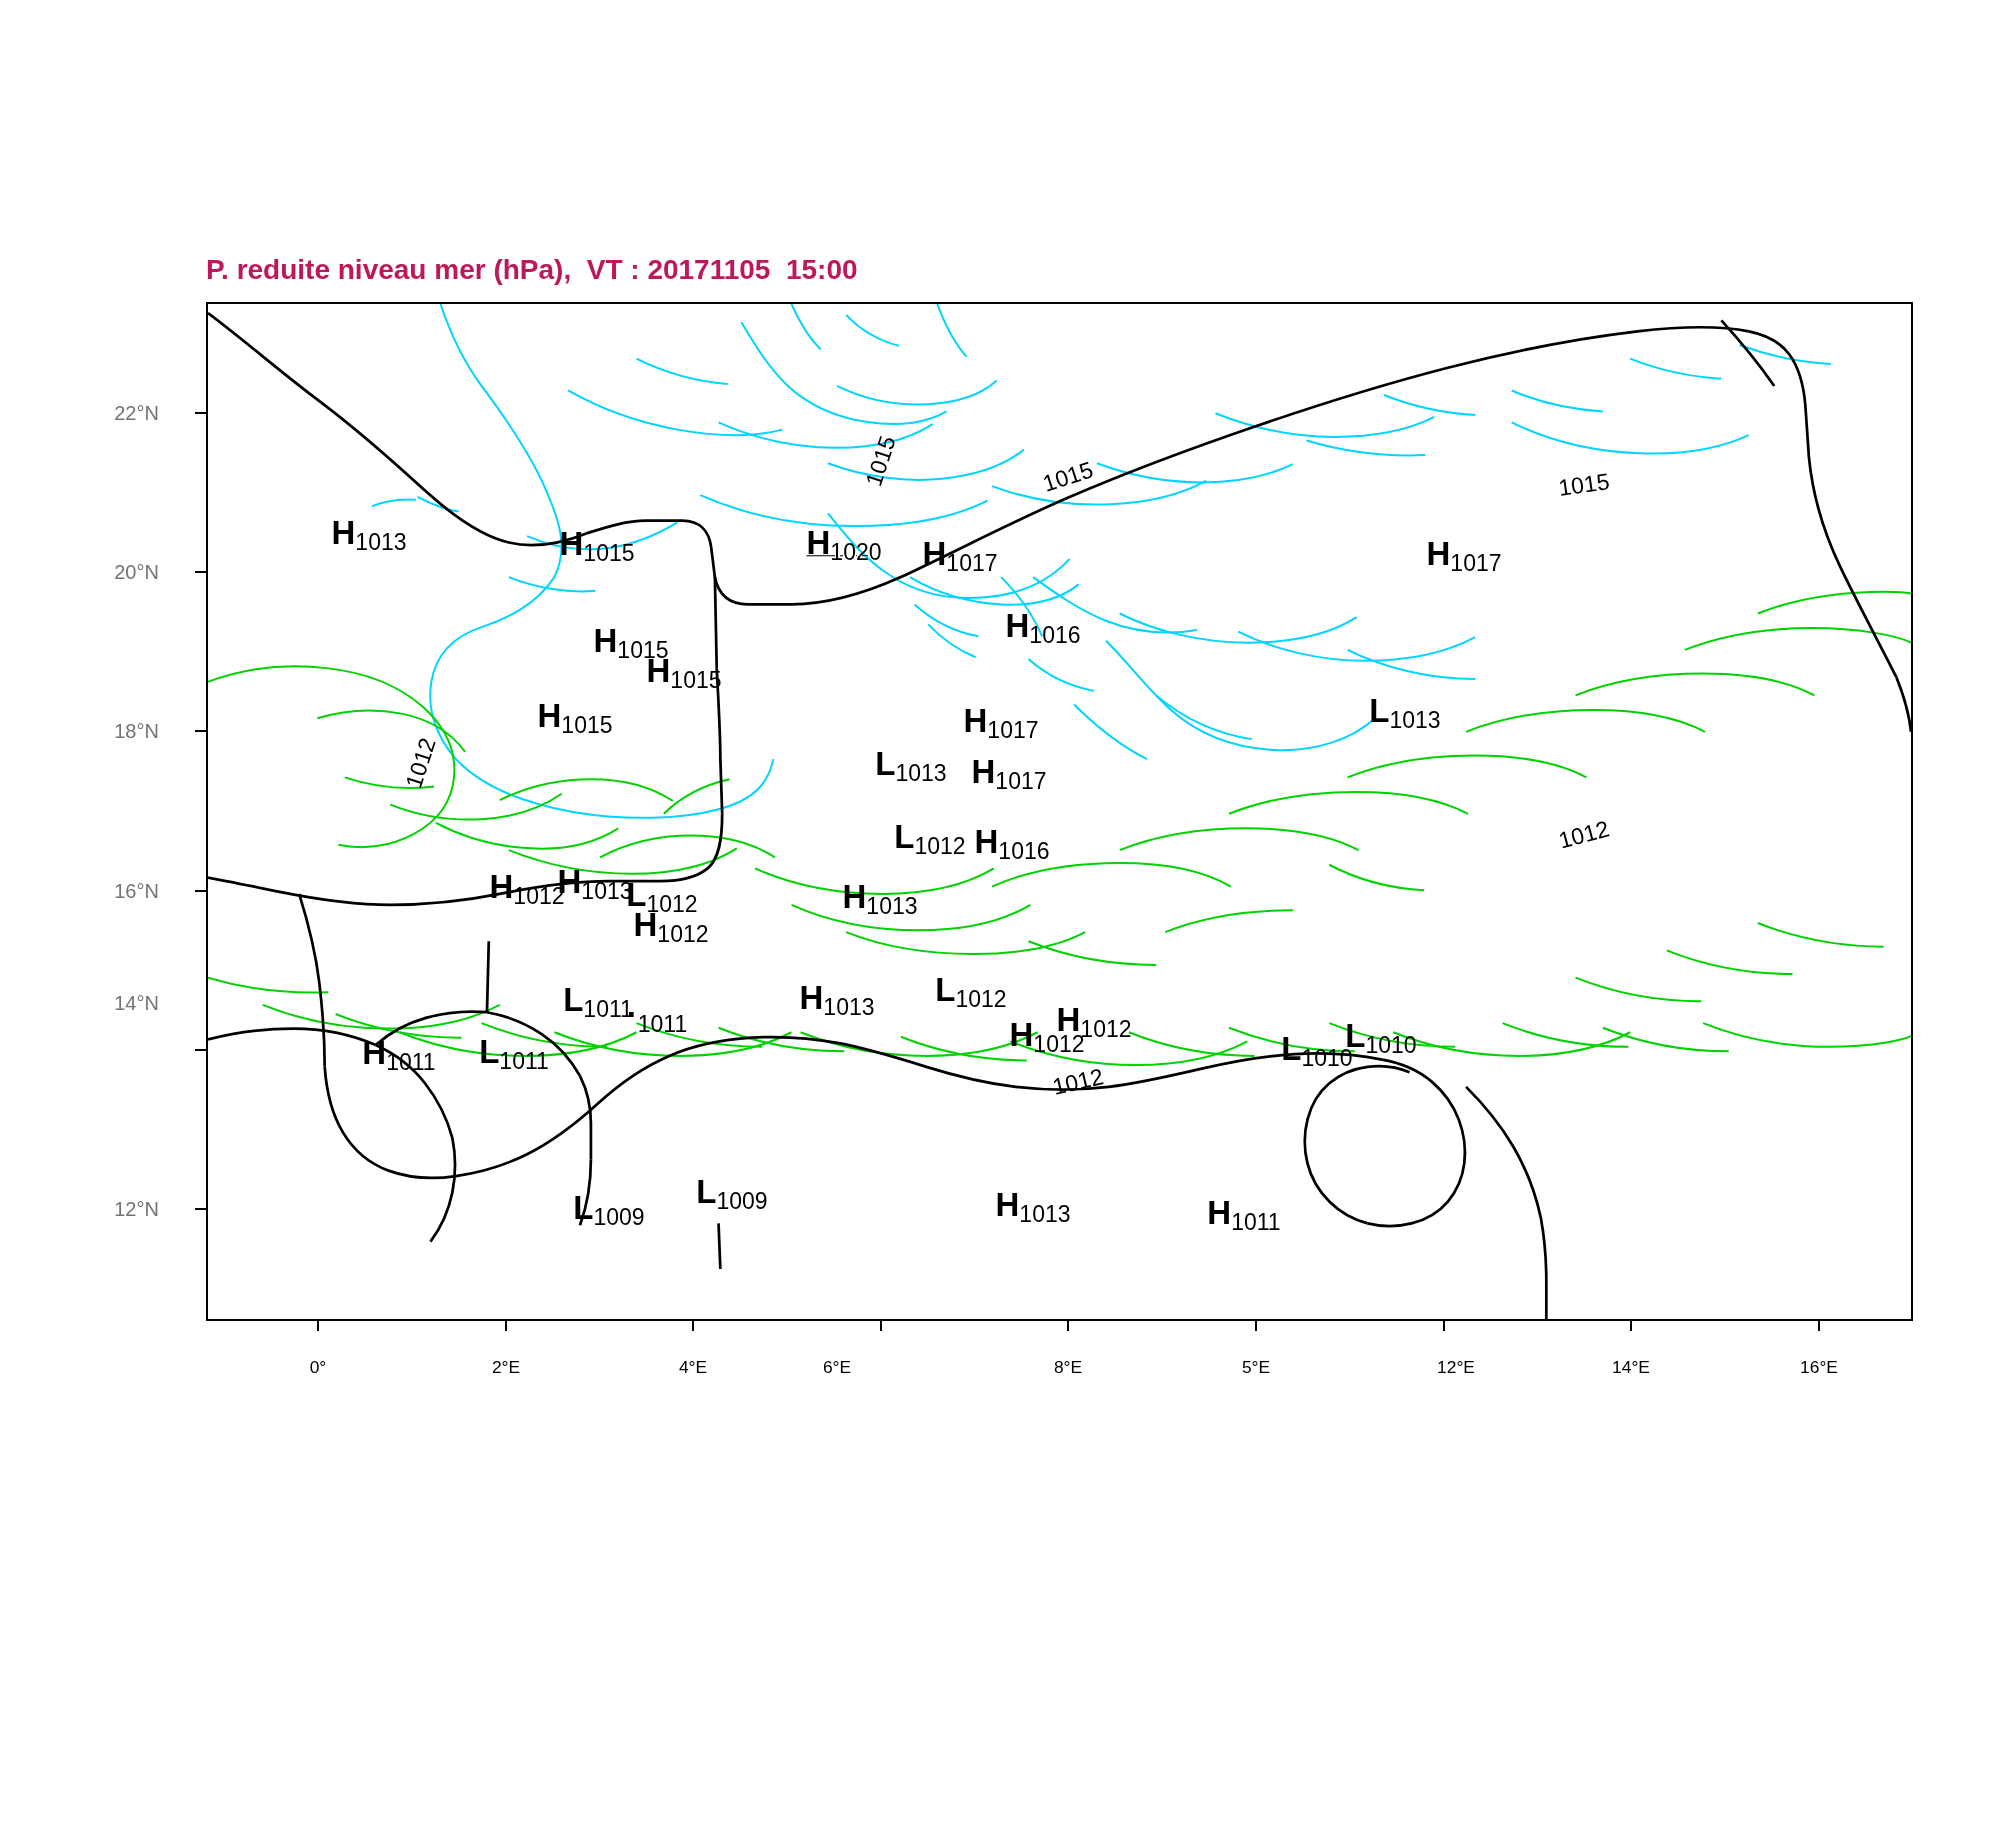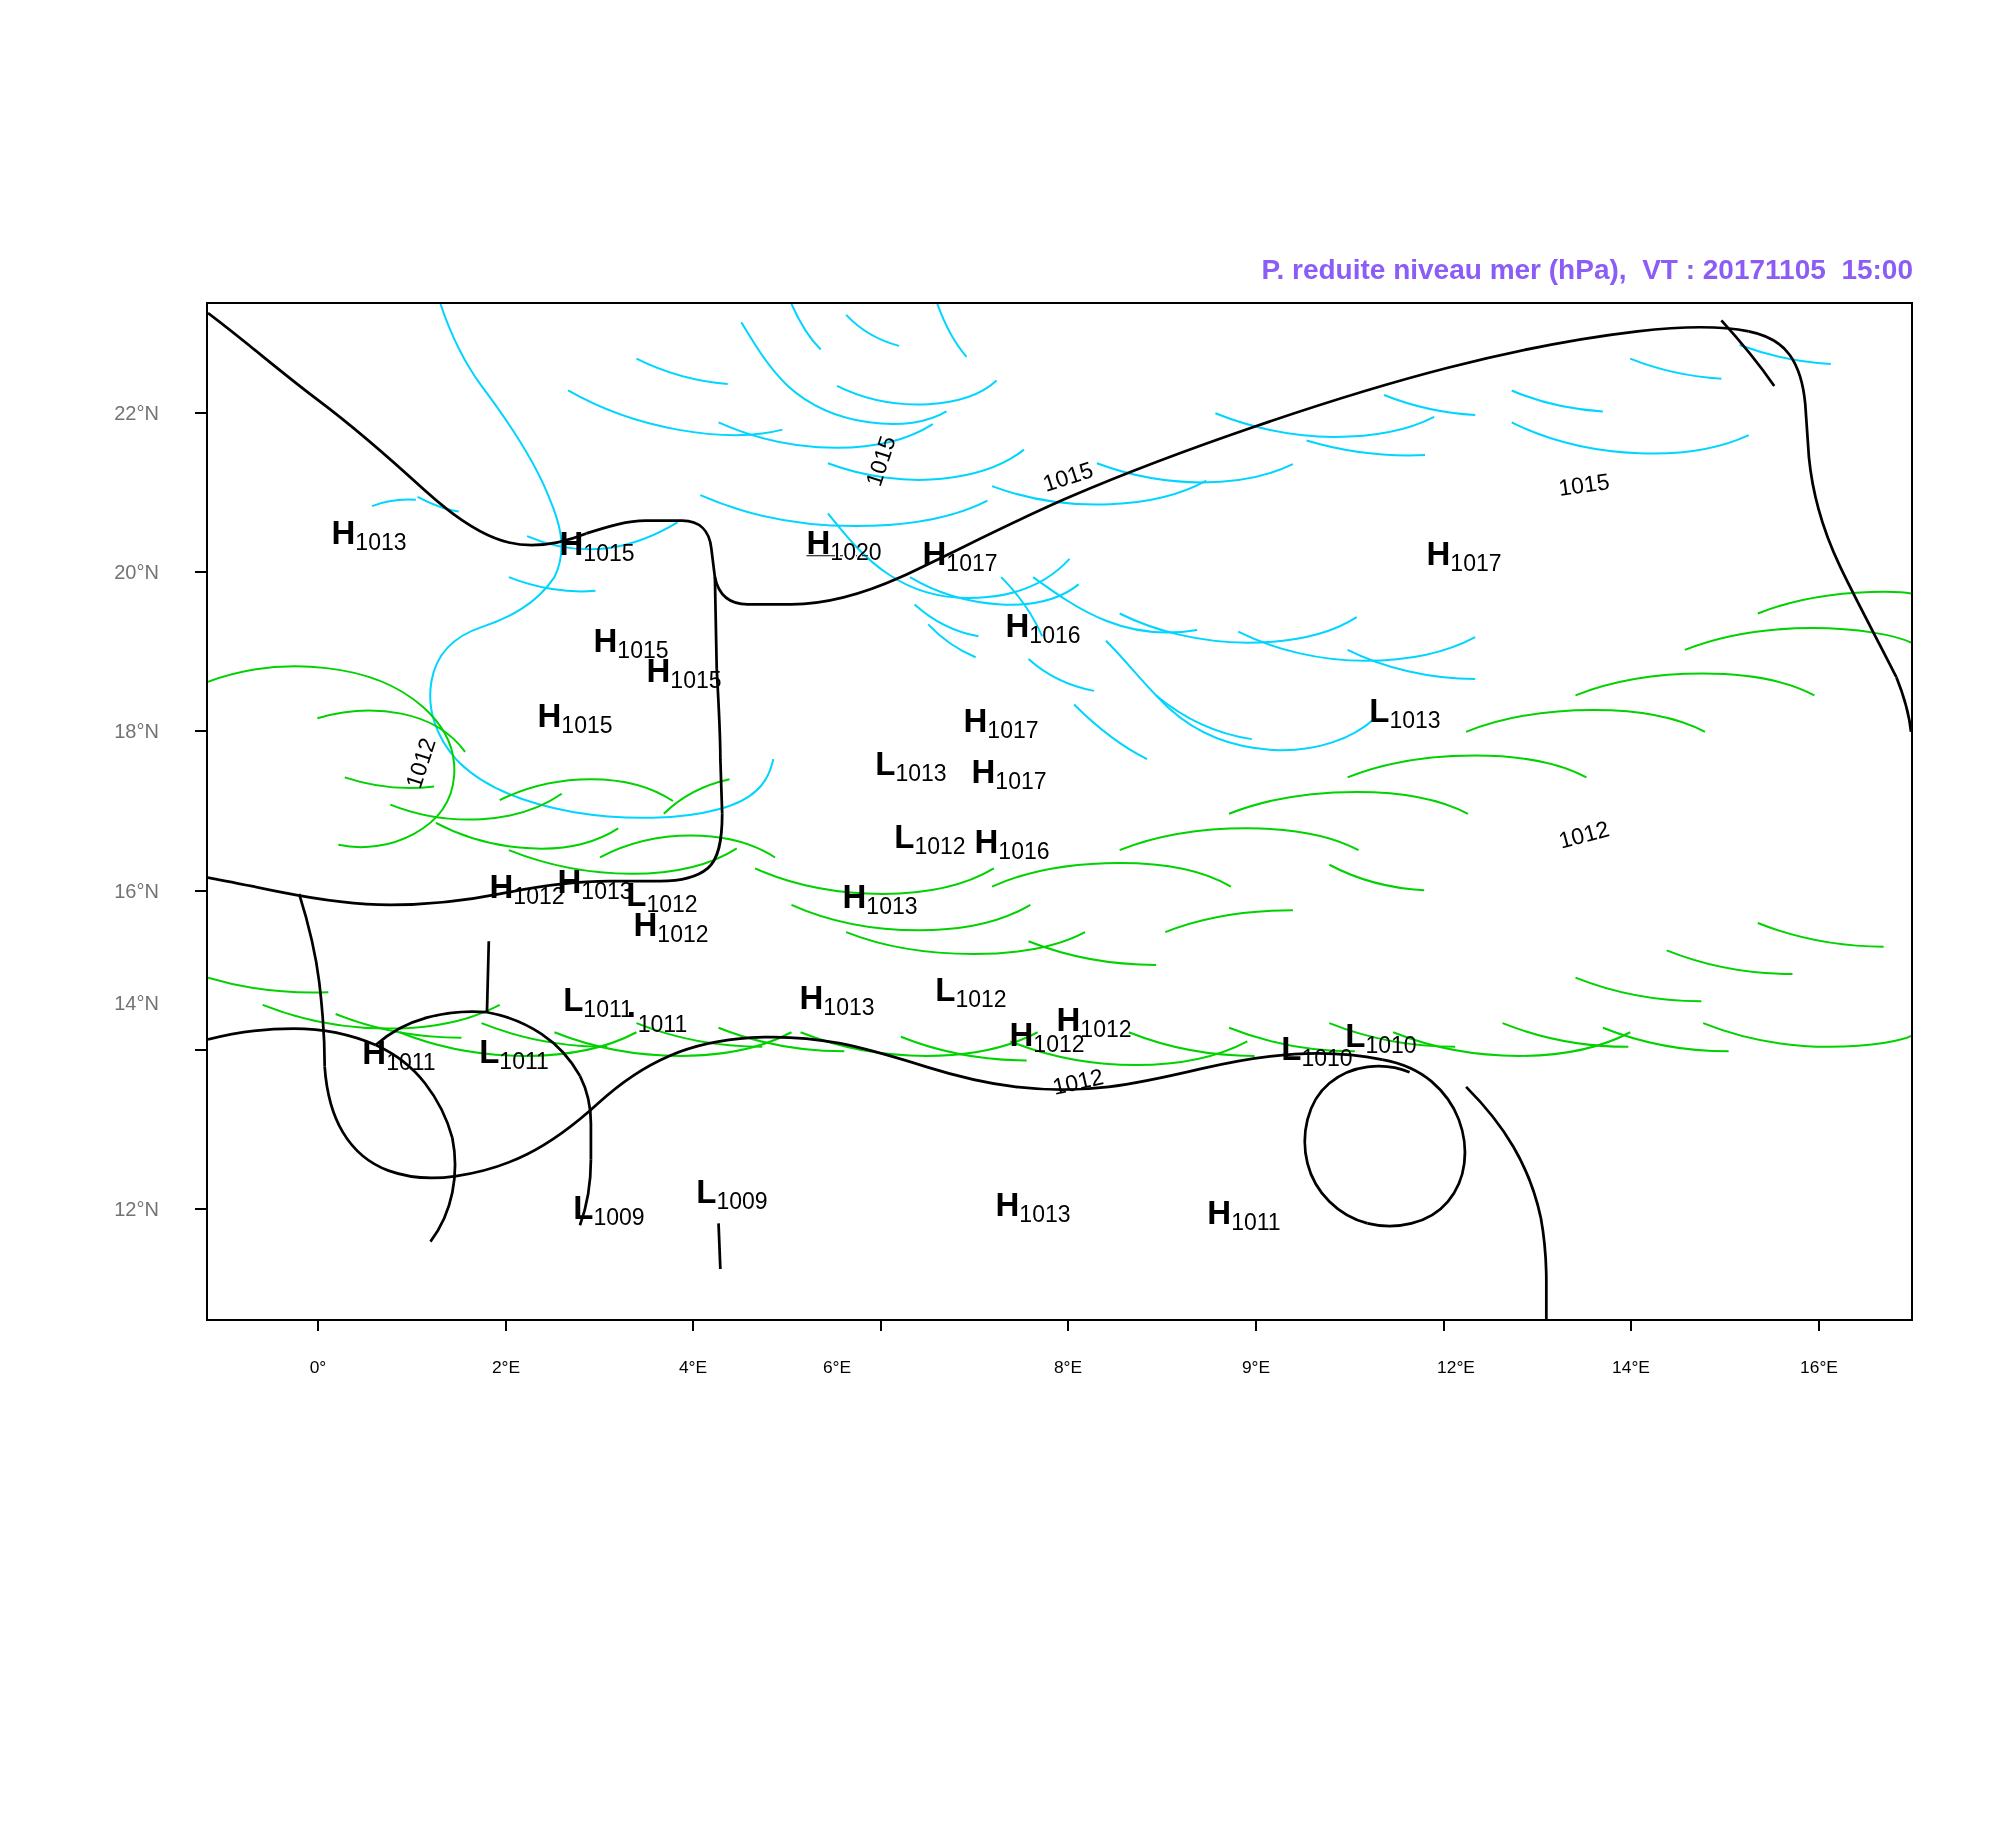--- a/index.html
+++ b/index.html
@@ -35,24 +35,24 @@
     top: 0;
     width: 100%;
     height: 100%;
   }
   
   #chart-title {
     position: absolute;
     left: 206px;
     top: 254px;
     width: 1707px;
-    text-align: right;
+    text-align: left;
     font-size: 28px;
     font-weight: bold;
-    color: #8b5cf6;
+    color: #be185d;
     white-space: pre;
   }
   
   .xtick-label {
     position: absolute;
     font-size: 17.4px;
     color: #000;
     transform: translateX(-50%);
     white-space: nowrap;
   }
@@ -277,21 +277,21 @@
       <div class="xtick-label" style="left: 318px; top: 1357px;">0°</div>
       <div class="xtick-mark" style="left: 505px; top: 1320px;"></div>
       <div class="xtick-label" style="left: 506px; top: 1357px;">2°E</div>
       <div class="xtick-mark" style="left: 692px; top: 1320px;"></div>
       <div class="xtick-label" style="left: 693px; top: 1357px;">4°E</div>
       <div class="xtick-mark" style="left: 880px; top: 1320px;"></div>
       <div class="xtick-label" style="left: 837px; top: 1357px;">6°E</div>
       <div class="xtick-mark" style="left: 1067px; top: 1320px;"></div>
       <div class="xtick-label" style="left: 1068px; top: 1357px;">8°E</div>
       <div class="xtick-mark" style="left: 1255px; top: 1320px;"></div>
-      <div class="xtick-label" style="left: 1256px; top: 1357px;">9°E</div>
+      <div class="xtick-label" style="left: 1256px; top: 1357px;">5°E</div>
       <div class="xtick-mark" style="left: 1443px; top: 1320px;"></div>
       <div class="xtick-label" style="left: 1444px; top: 1357px; margin-left: 12px;">12°E</div>
       <div class="xtick-mark" style="left: 1630px; top: 1320px;"></div>
       <div class="xtick-label" style="left: 1631px; top: 1357px;">14°E</div>
       <div class="xtick-mark" style="left: 1818px; top: 1320px;"></div>
       <div class="xtick-label" style="left: 1819px; top: 1357px;">16°E</div>
     </div>
   <div id="axis-y">
       <div class="ytick-mark" style="left: 195px; top: 1208px;"></div>
       <div class="ytick-label" style="left: 87px; width: 99px; top: 1209px;">12°N</div>

